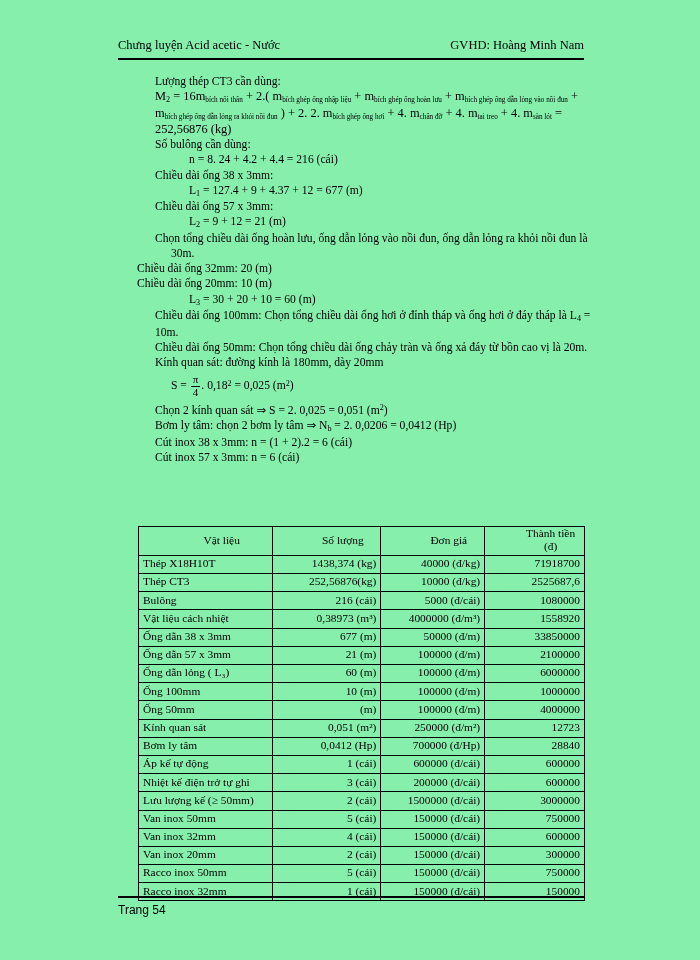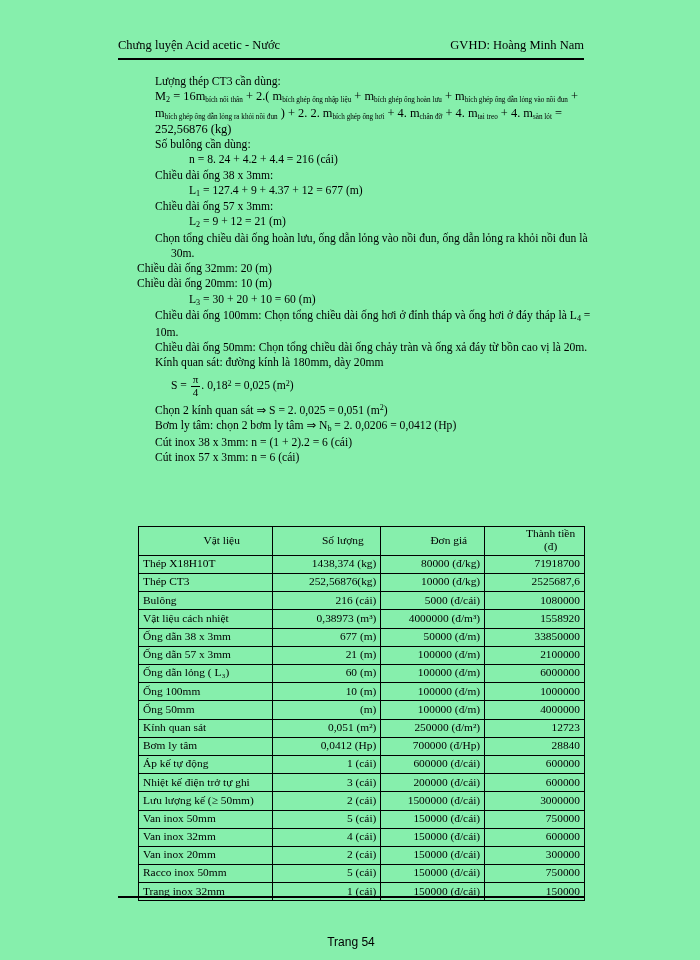--- a/index.html
+++ b/index.html
@@ -51,24 +51,22 @@
     top: 896px;
     width: 466px;
     height: 0;
     border-top: 2.4px solid #000;
   }
   .footer {
     position: absolute;
     left: 118px;
     top: 903px;
     width: 466px;
-    text-align: center;
     font-family: "Liberation Sans", sans-serif;
     font-size: 12px;
-    margin-top: 32px;
   }
 
   
   .body {
     position: absolute;
     left: 137px;
     top: 74px;
     width: 455px;
     font-size: 11.6px;
     line-height: 1.30;
@@ -191,21 +189,21 @@
           <th class="h0">Vật liệu</th>
           <th class="h1">Số lượng</th>
           <th class="h2">Đơn giá</th>
           <th class="h3">Thành tiền (đ)</th>
         </tr>
       </thead>
       <tbody id="cost-tbody">
           <tr>
             <td class="c0">Thép X18H10T</td>
             <td class="c1">1438,374 (kg)</td>
-            <td class="c2">80000 (đ/kg)</td>
+            <td class="c2">40000 (đ/kg)</td>
             <td class="c3">71918700</td>
           </tr>
           <tr>
             <td class="c0">Thép CT3</td>
             <td class="c1">252,56876(kg)</td>
             <td class="c2">10000 (đ/kg)</td>
             <td class="c3">2525687,6</td>
           </tr>
           <tr>
             <td class="c0">Bulông</td>
@@ -297,21 +295,21 @@
             <td class="c2">150000 (đ/cái)</td>
             <td class="c3">300000</td>
           </tr>
           <tr>
             <td class="c0">Racco inox 50mm</td>
             <td class="c1">5 (cái)</td>
             <td class="c2">150000 (đ/cái)</td>
             <td class="c3">750000</td>
           </tr>
           <tr>
-            <td class="c0">Trang inox 32mm</td>
+            <td class="c0">Racco inox 32mm</td>
             <td class="c1">1 (cái)</td>
             <td class="c2">150000 (đ/cái)</td>
             <td class="c3">150000</td>
           </tr>
         </tbody>
     </table>
   </div>
 
   <div class="rule-bottom"></div>
   <div class="footer">Trang 54</div>

